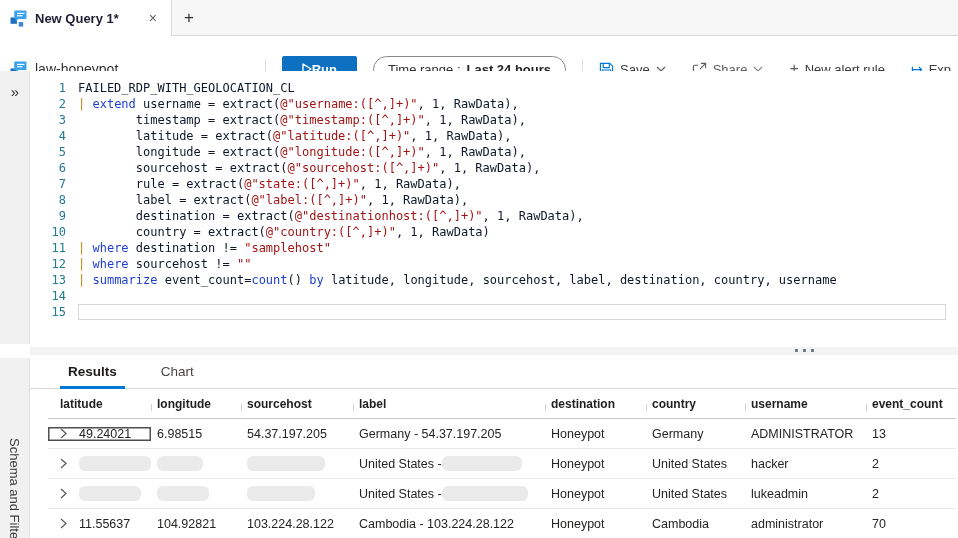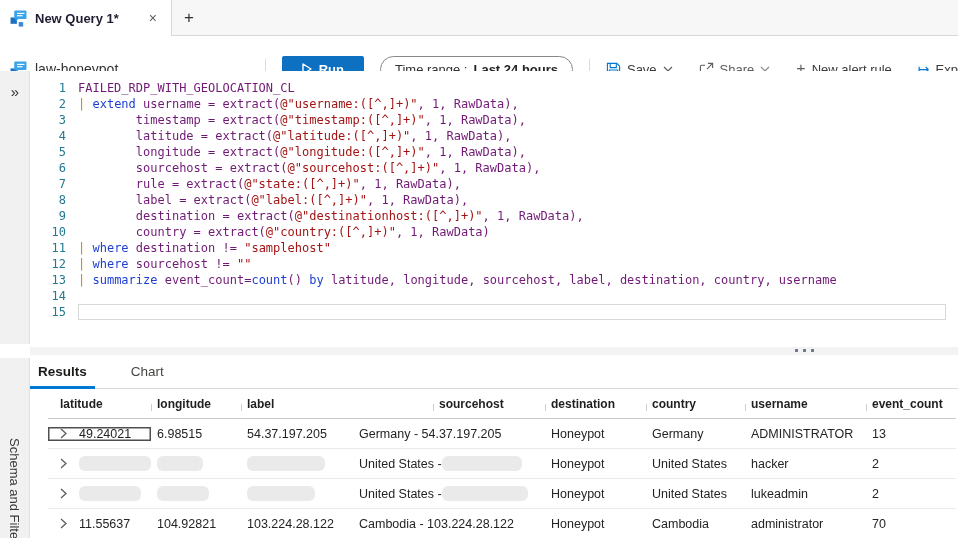--- a/index.html
+++ b/index.html
@@ -18,21 +18,21 @@
             color:#323130; font-size:17px; cursor:pointer; }
 
   
   .toolbar { position:absolute; top:52px; left:0; right:0; height:35px; background:#fff;
              border-bottom:1px solid #dadada; display:flex; align-items:center;
              padding-left:10px; white-space:nowrap; overflow:hidden; }
   .ws-icon { margin-right:8px; }
   .ws-name { font-size:14px; color:#323130; }
   .scope { margin-left:56px; font-size:13px; color:#0078d4; cursor:pointer;margin-top:27px; }
   .tb-sep { width:1px; height:20px; background:#dcdcdc; margin:0 16px; }
-  .run-btn { display:flex; align-items:center; gap:7px; background:#0e70c1; color:#fff;
+  .run-btn { display:flex; align-items:center; gap:0; background:#0e70c1; color:#fff;
              border:none; height:27px; padding:0 20px; border-radius:2px; font-size:13px;
              font-weight:bold; cursor:pointer; font-family:inherit; }
   .time-pill { display:flex; align-items:center; gap:6px; margin-left:16px; height:27px;
                border:1px solid #8a8886; border-radius:14px; padding:0 14px; font-size:13px;
                color:#323130; background:#fff; cursor:pointer; }
   .time-pill b { font-weight:bold; color:#252423; }
   .tb-item { display:flex; align-items:center; gap:6px; font-size:13px; color:#3b3a39;
              cursor:pointer; }
   .tb-item.dim { color:#605e5c; } .ml24 { margin-left:26px; }
   .plus-glyph { font-size:16px; color:#605e5c; font-weight:normal; }
@@ -49,32 +49,32 @@
                  font-size:13px; color:#3b3a39; white-space:nowrap; }
 
   
   .editor { position:absolute; left:30px; top:71px; width:928px; height:273px;
             background:#fff; padding-top:9px; cursor:text;
             font-family:"DejaVu Sans Mono", monospace; font-size:12px; }
   .code-line { display:flex; height:16px; line-height:16px; white-space:pre; }
   .ln { width:48px; text-align:right; padding-right:12px; color:#237893; flex:0 0 48px; }
   .code-wrap { flex:1; margin-right:12px; }
   .code-line.current .code-wrap { box-shadow: inset 0 0 0 1px #d8d8d8; }
-  .tok-t { color:#701a75; } .tok-k { color:#1d3fd4; }
+  .tok-t { color:#0f172a; } .tok-k { color:#1d3fd4; }
   .tok-s { color:#a31515; } .tok-p { color:#cc8508; }
 
   
   .splitter { position:absolute; left:30px; top:347px; width:928px; height:8px;
               background:#f3f3f3; cursor:row-resize; }
   .splitter .dots { position:absolute; left:765px; top:2px; display:flex; gap:5px; }
   .splitter .dots i { width:3px; height:3px; background:#6b7c93; display:block; }
 
   
   .results { position:absolute; left:30px; top:358px; width:928px; height:180px; background:#fff; }
-  .rtabs { display:flex; align-items:flex-end; height:31px; 
+  .rtabs { display:flex; align-items:flex-end; height:31px; padding-left:30px;
            border-bottom:1px solid #d9d9d9; }
   .rtab { font-size:13.5px; padding:0 8px 9px 8px; cursor:pointer; position:relative; color:#484644; }
   .rtab.active { color:#1b1a19; font-weight:bold; }
   .rtab.active::after { content:''; position:absolute; left:0; right:0; bottom:-1px;
                         height:3px; background:#0078d4; }
   .rtab + .rtab { margin-left:28px; }
 
   .grid { margin-left:18px; width:908px; font-size:12.5px; color:#252423; }
   .tr { display:flex; height:30px; align-items:center; border-bottom:1px solid #e9e9e9; }
   .tr.head { border-bottom:1px solid #c8c8c8; font-weight:bold; font-size:12px; color:#1f1f1f; }
@@ -223,22 +223,22 @@
 
   <div class="results">
     <div class="rtabs" id="rtabs">
         <div class="rtab active">Results</div>
         <div class="rtab">Chart</div>
       </div>
     <div class="grid" id="grid">
         <div class="tr head">
           <div class="td c0" style="width: 103px;">latitude</div>
           <div class="td" style="width: 90px;">longitude</div>
+          <div class="td" style="width: 112px;">sourcehost</div>
           <div class="td" style="width: 192px;">label</div>
-          <div class="td" style="width: 112px;">sourcehost</div>
           <div class="td" style="width: 101px;">destination</div>
           <div class="td" style="width: 99px;">country</div>
           <div class="td" style="width: 121px;">username</div>
           <div class="td" style="width: 90px;">event_count</div>
         </div>
         <div class="tr">
           <div class="td c0 sel" style="width: 103px;">
             <span class="row-chevron">
               <svg width="7" height="11" viewBox="0 0 7 11">
                 <path d="M1 1 L6 5.5 L1 10" stroke="#605e5c" stroke-width="1.3" fill="none"></path>

